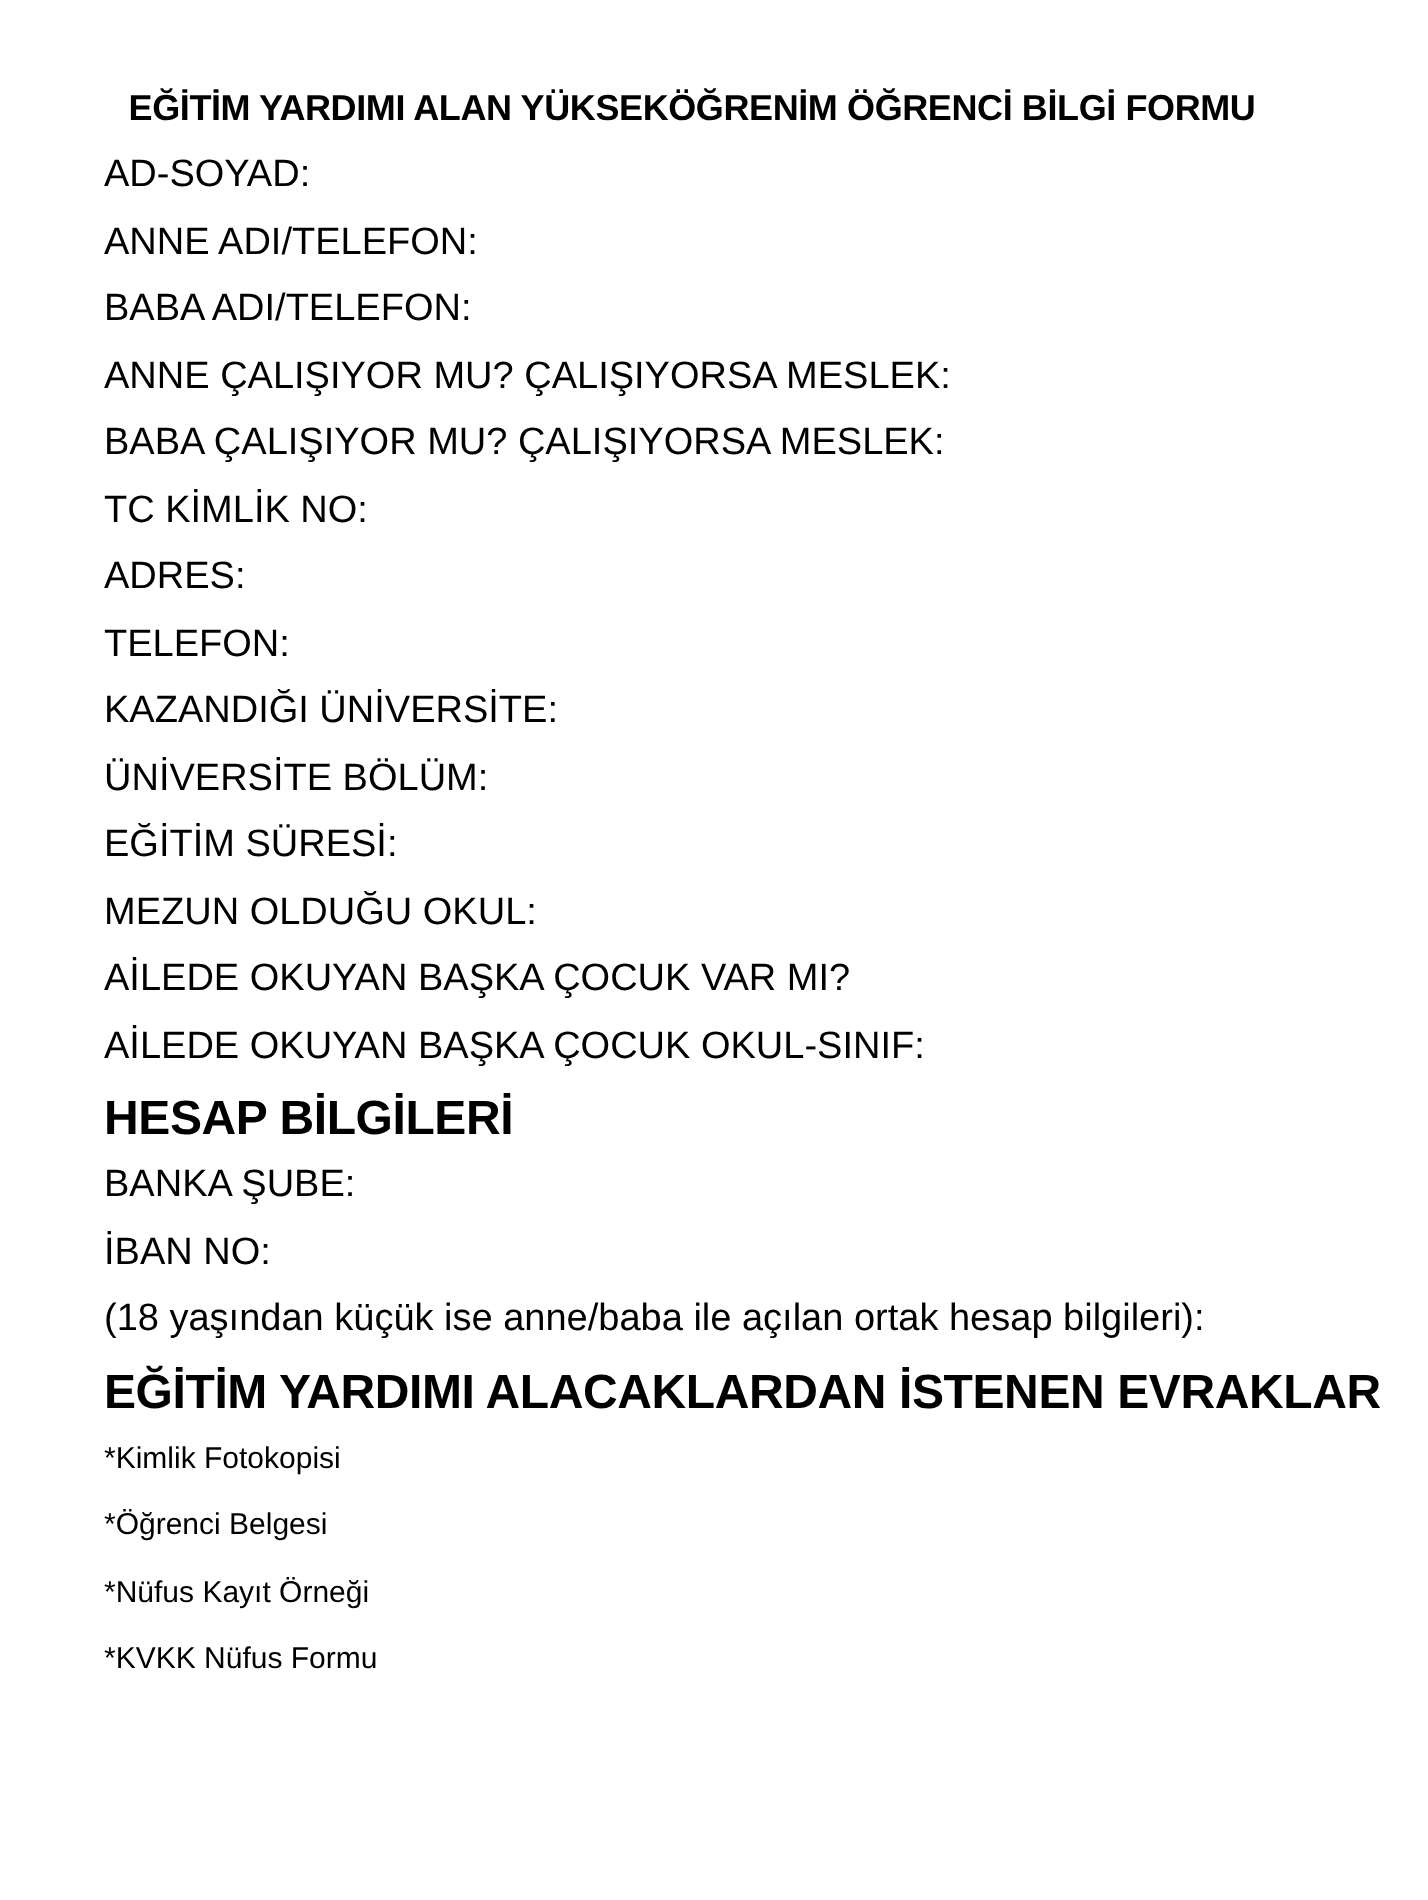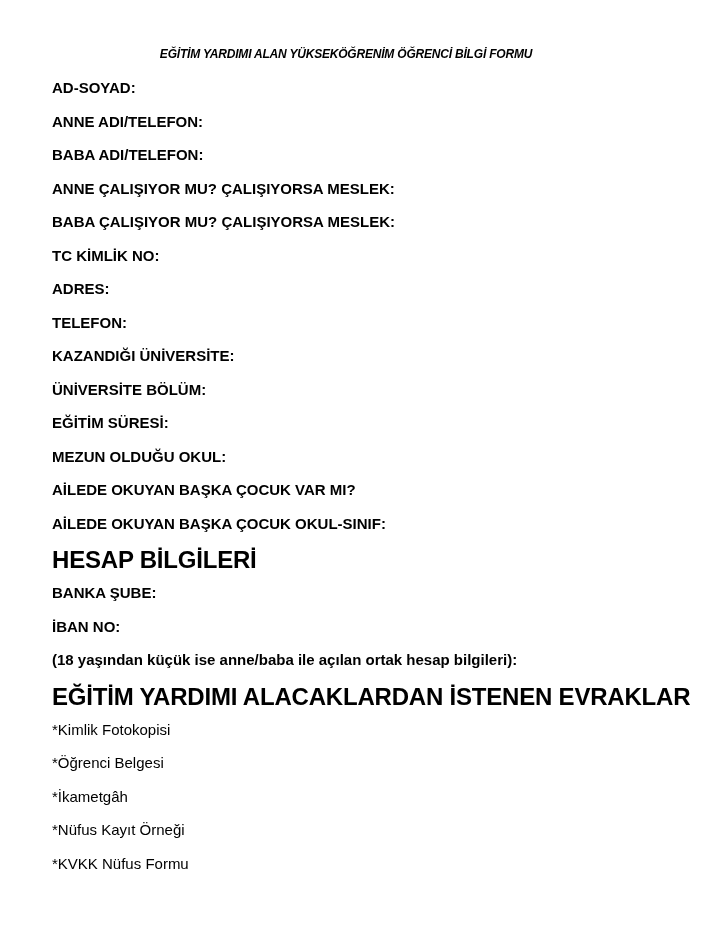--- a/index.html
+++ b/index.html
@@ -17,33 +17,32 @@
   }
   .doc-page {
     box-sizing: border-box;
     width: 714px;
     height: 950px;
     padding: 42px 60px 0 52px;
     background: #ffffff;
   }
   .doc-title {
     margin: 0 -30px 12px -44px;   
-    font-size: 12px;
+    font-size: 18px;
     line-height: 24px;
     font-weight: bold;
     text-align: center;
     white-space: nowrap;
     letter-spacing: -0.2px;
-    font-style: italic;
   }
   .field-line {
     margin: 0 0 13.5px 0;
-    font-size: 15px;
+    font-size: 19px;
     line-height: 20px;
-    font-weight: bold;
+    font-weight: normal;
     white-space: nowrap;
   }
   .section-heading {
     margin: 2px 0 11px 0;
     font-size: 24px;
     line-height: 25px;
     font-weight: bold;
     white-space: nowrap;
     letter-spacing: -0.2px;
   }
@@ -87,17 +86,16 @@
   <h2 class="section-heading">HESAP BİLGİLERİ</h2>
 
   <p class="field-line">BANKA ŞUBE:</p>
   <p class="field-line">İBAN NO:</p>
   <p class="field-line">(18 yaşından küçük ise anne/baba ile açılan ortak hesap bilgileri):</p>
 
   <h2 class="section-heading">EĞİTİM YARDIMI ALACAKLARDAN İSTENEN EVRAKLAR</h2>
 
   <p class="doc-item">*Kimlik Fotokopisi</p>
   <p class="doc-item">*Öğrenci Belgesi</p>
-  <p class="doc-item">*İkametgâh</p>
   <p class="doc-item">*Nüfus Kayıt Örneği</p>
   <p class="doc-item">*KVKK Nüfus Formu</p>
 
 </div>
 
 </body></html>

